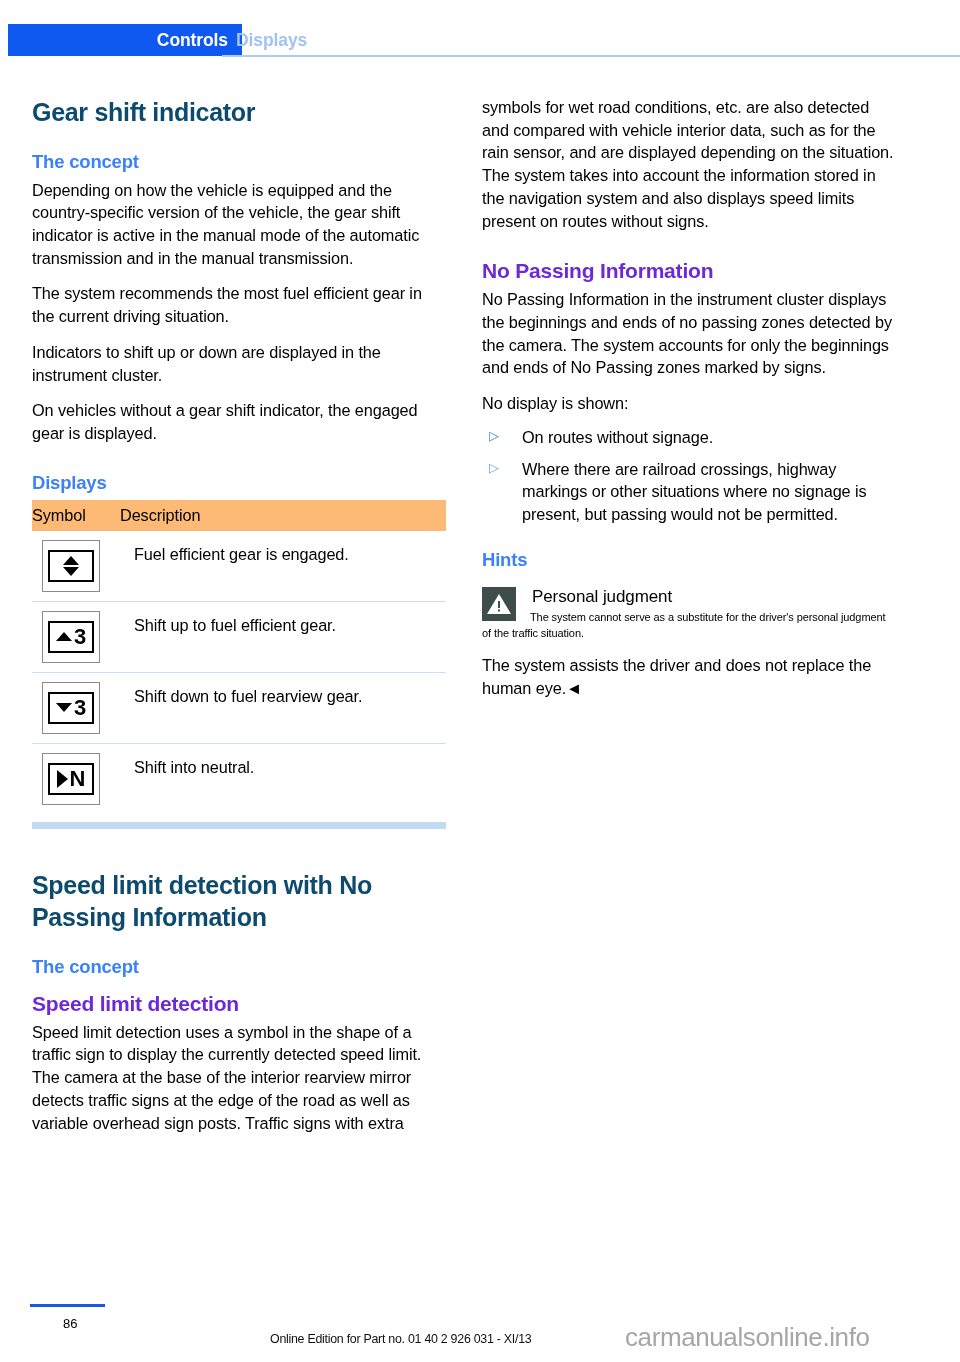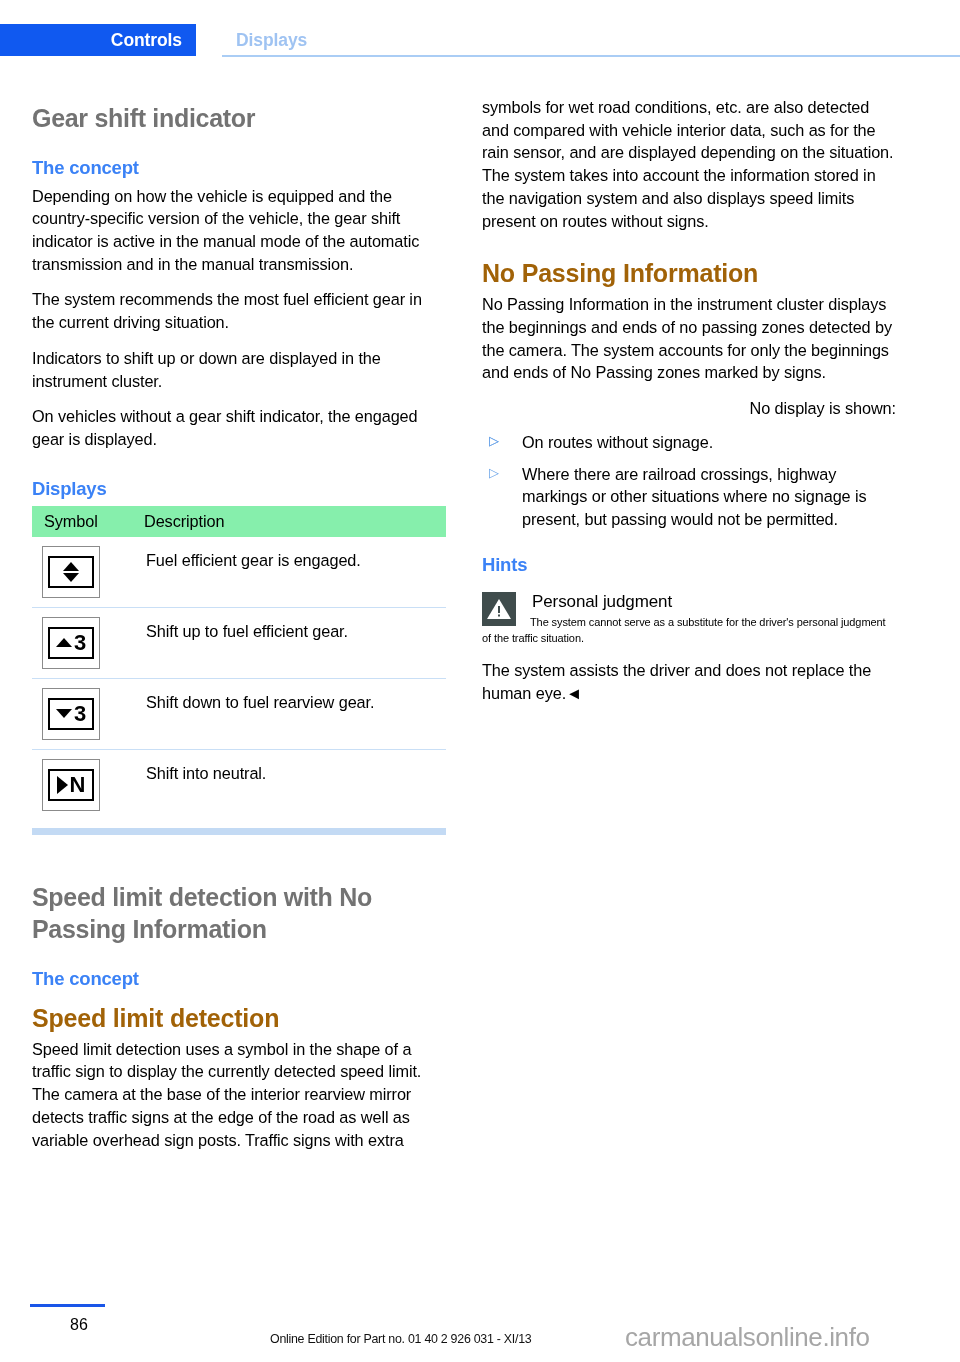--- a/index.html
+++ b/index.html
@@ -19,23 +19,23 @@
   
   .tabbar {
     position: absolute;
     left: 0;
     top: 24px;
     width: 960px;
     height: 32px;
   }
   .tab-active {
     position: absolute;
-    left: 0;
+    left: 8px;
     top: 0;
-    width: 196px;
+    width: 234px;
     height: 32px;
     background: #1059f0;
     display: flex;
     align-items: center;
     justify-content: flex-end;
     box-sizing: border-box;
     padding-right: 14px;
   }
   .tab-active span {
     color: #ffffff;
@@ -69,48 +69,48 @@
   
   .col {
     position: absolute;
     top: 96px;
     width: 414px;
   }
   .col-left { left: 32px; }
   .col-right { left: 482px; }
 
   h1.title {
-    color: #737373;
+    color: #0c4a6e;
     font-size: 25px;
     font-weight: bold;
     line-height: 1.30;
-    margin: 6px 0 22px 0;
+    margin: 0 0 22px 0;
     letter-spacing: -0.3px;
   }
   h2.sub {
     color: #3b82f6;
     font-size: 18.5px;
     font-weight: bold;
     margin: 0 0 6px 0;
     letter-spacing: -0.2px;
   }
   h3.subsub {
-    color: #a16207;
-    font-size: 25px;
+    color: #6d28d9;
+    font-size: 21px;
     font-weight: bold;
     margin: 0 0 5px 0;
     letter-spacing: -0.2px;
   }
   p.body {
     font-size: 16.3px;
     line-height: 1.395;
     margin: 0 0 13px 0;
     letter-spacing: -0.1px;
   }
-  p.body.tight { margin-bottom: 11px; text-align: right; }
+  p.body.tight { margin-bottom: 11px; }
 
   .gap-lg { height: 20px; }
   .gap-md { height: 14px; }
   .gap-sm { height: 8px; }
 
   
   ul.bullets {
     list-style: none;
     margin: 0 0 6px 0;
     padding: 0;
@@ -132,25 +132,25 @@
     line-height: 1;
   }
 
   
   table.sym {
     border-collapse: collapse;
     width: 414px;
     margin: 0;
   }
   table.sym thead th {
-    background: #86efac;
+    background: #fdba74;
     text-align: left;
     font-size: 16.3px;
     font-weight: normal;
-    padding: 6px 0 6px 12px;
+    padding: 6px 0 6px 0;
     letter-spacing: -0.1px;
   }
   table.sym thead th.c1 { width: 88px; }
   table.sym tbody td {
     border-bottom: 1.5px solid #c9dff6;
     padding: 9px 0 9px 10px;
     vertical-align: top;
     font-size: 16.3px;
     letter-spacing: -0.1px;
   }
@@ -244,23 +244,23 @@
   .footer-rule {
     position: absolute;
     left: 30px;
     top: 1304px;
     width: 75px;
     height: 3px;
     background: #1a56e8;
   }
   .page-num {
     position: absolute;
-    left: 70px;
+    left: 63px;
     top: 1316px;
-    font-size: 16px;
+    font-size: 13px;
     color: #000;
   }
   .footer-edition {
     position: absolute;
     left: 270px;
     top: 1331px;
     font-size: 13.5px;
     color: #111;
     letter-spacing: -0.3px;
     transform: scaleX(0.92);

